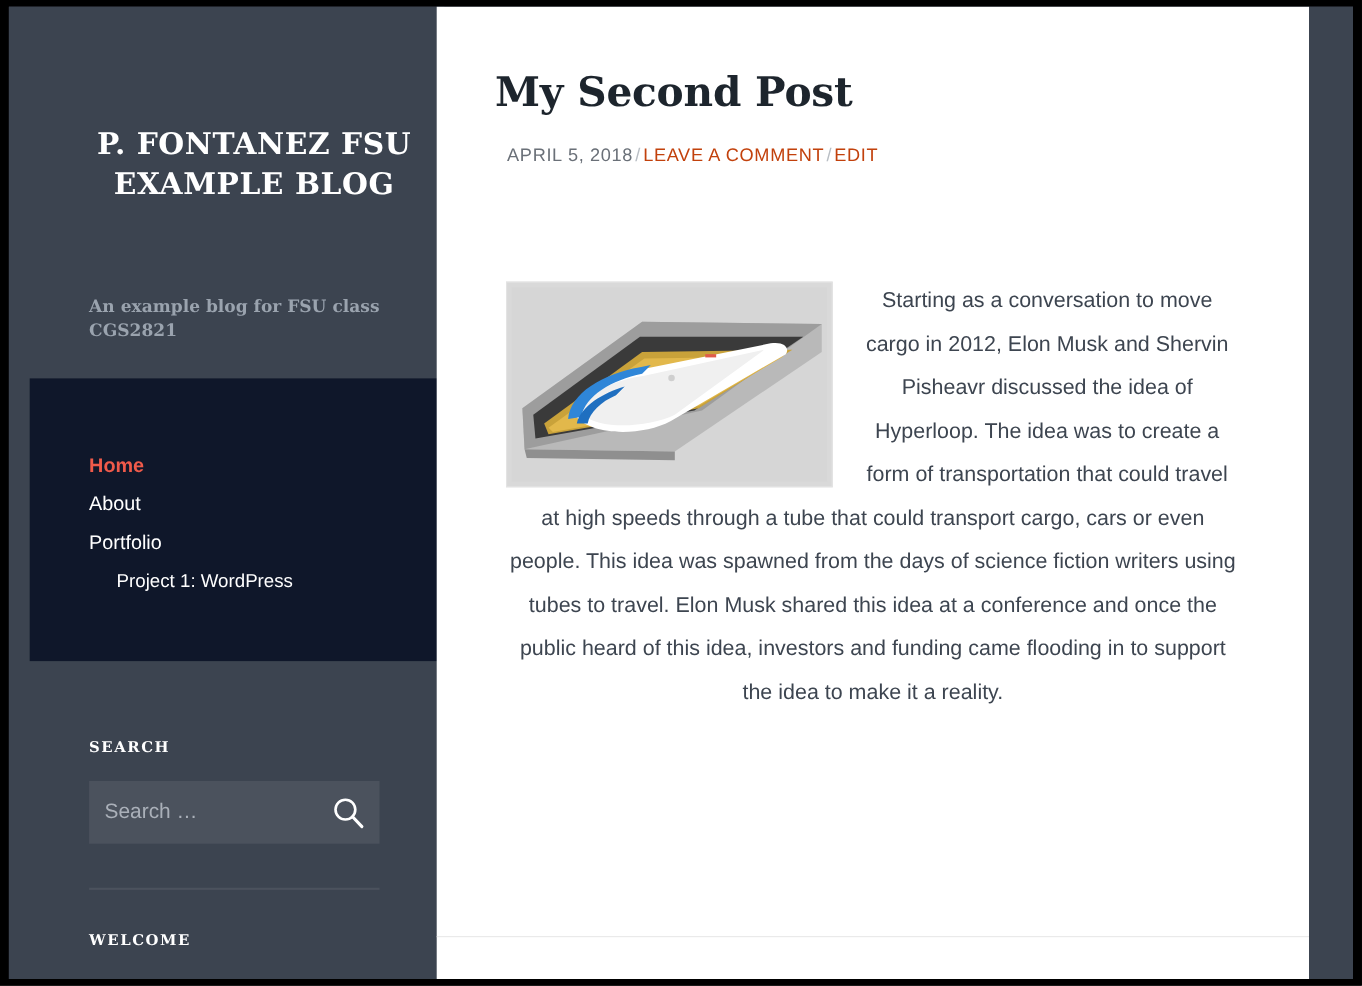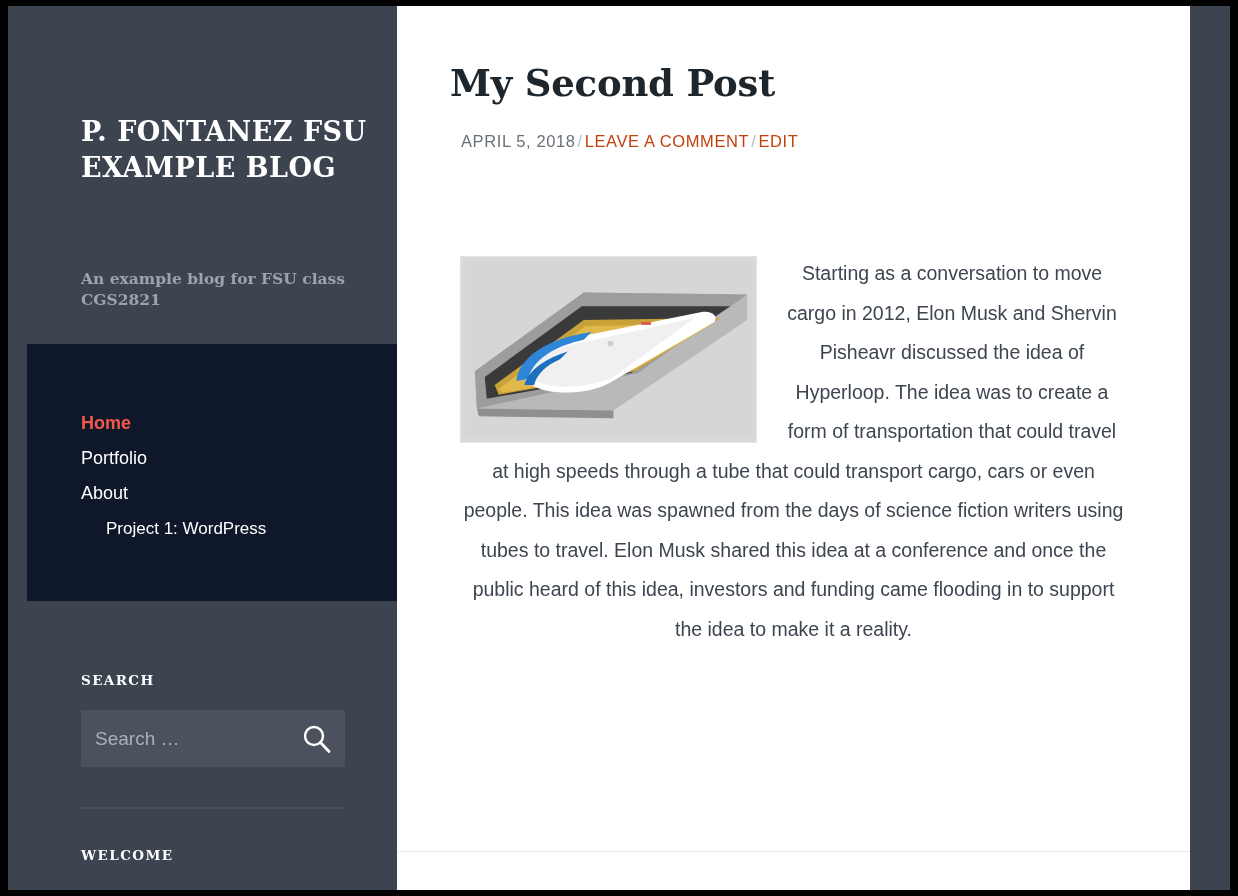--- a/index.html
+++ b/index.html
@@ -46,20 +46,21 @@
     width: 300px;
     color: #ffffff;
     font-family: "DejaVu Serif", serif;
     font-weight: bold;
     font-size: 27px;
     line-height: 36px;
     letter-spacing: 0.5px;
     text-transform: uppercase;
     text-decoration: none;
     display: block;
+    text-align: center;
   }
   .site-desc {
     position: absolute;
     left: 73px;
     top: 262px;
     width: 290px;
     color: #9aa3ae;
     font-family: "DejaVu Serif", serif;
     font-weight: bold;
     font-size: 15.5px;
@@ -250,24 +251,24 @@
       <a href="#" class="site-title">P. Fontanez FSU Example Blog</a>
 
       <div class="site-desc">An example blog for FSU class CGS2821</div>
 
       <div class="nav-block">
         <ul class="nav-list">
           <li class="nav-item current">
             <a href="#">Home</a>
           </li>
           <li class="nav-item">
-            <a href="#">Portfolio</a>
+            <a href="#">About</a>
           </li>
           <li class="nav-item">
-            <a href="#">About</a>
+            <a href="#">Portfolio</a>
           </li>
           <li class="nav-item sub">
             <a href="#">Project 1: WordPress</a>
           </li>
         </ul>
       </div>
 
       <div class="widget-title search-title">Search</div>
 
       <div class="search-wrap">

